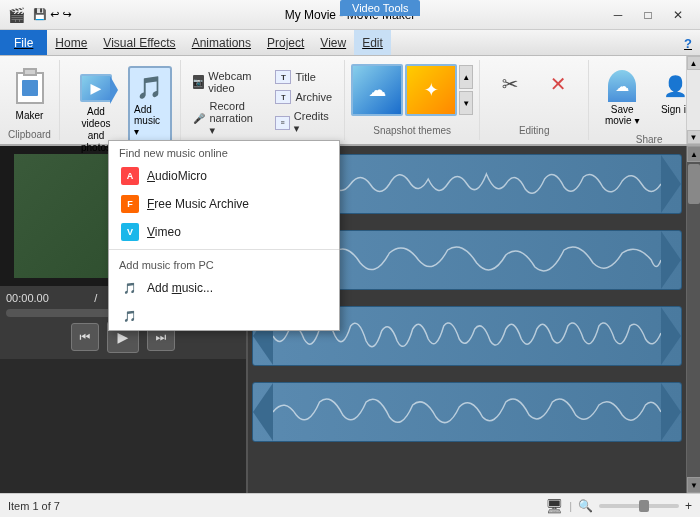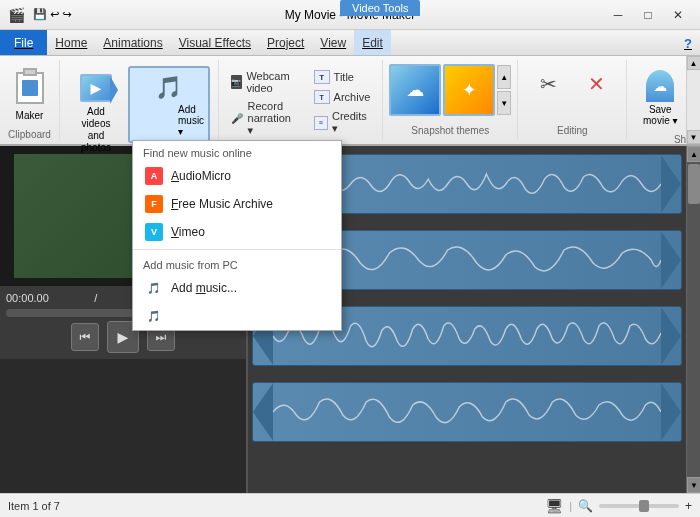--- a/index.html
+++ b/index.html
@@ -369,22 +369,22 @@
       width: 10px;
       height: 12px;
       background: #888;
       border-radius: 2px;
     }
 
     
     .dropdown-overlay {
       position: absolute;
       top: 84px;
-      left: 132px;
-      width: 210px;
+      left: 108px;
+      width: 232px;
       background: white;
       border: 1px solid #aaa;
       box-shadow: 3px 3px 8px rgba(0,0,0,0.3);
       z-index: 1000;
     }
     .dropdown-section-label {
       padding: 6px 10px 3px;
       font-size: 11px;
       color: #555;
       font-weight: normal;
@@ -454,22 +454,22 @@
   <div class="title-controls">
     <button class="title-btn">─</button>
     <button class="title-btn">□</button>
     <button class="title-btn close">✕</button>
   </div>
 </div>
 
 <div class="menu-bar">
   <div class="menu-file">File</div>
   <div class="menu-item">Home</div>
+  <div class="menu-item">Visual Effects</div>
   <div class="menu-item">Animations</div>
-  <div class="menu-item">Visual Effects</div>
   <div class="menu-item">Project</div>
   <div class="menu-item">View</div>
   <div class="menu-item active">Edit</div>
   <div class="menu-help">?</div>
 </div>
 
 <div class="ribbon">
 
   <div class="ribbon-group" style="min-width:60px; align-items:center;">
     <div class="ribbon-items">
@@ -497,21 +497,21 @@
           </div>
         </div>
         <span style="font-size:10px; text-align:center; line-height:1.2;">Add videos<br>and photos</span>
       </div>
 
       <div class="add-music-btn">
         <div style="width:32px; height:32px; display:flex; align-items:center; justify-content:center;">
           <span style="font-size:22px;">🎵</span>
         </div>
         <div style="display:flex; align-items:center; gap:2px;">
-          <span style="font-size:10px;margin-left:44px;">Add
+          <span style="font-size:10px;">Add
 music ▾</span>
         </div>
       </div>
     </div>
   </div>
 
   <div class="ribbon-group" style="justify-content:flex-start; padding-top:6px;">
     <div style="display:flex; gap:8px;">
       <div class="ribbon-small-group">
         <div class="ribbon-small-btn">

